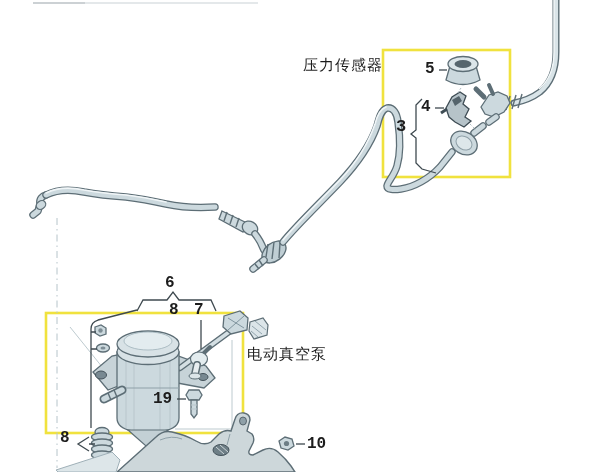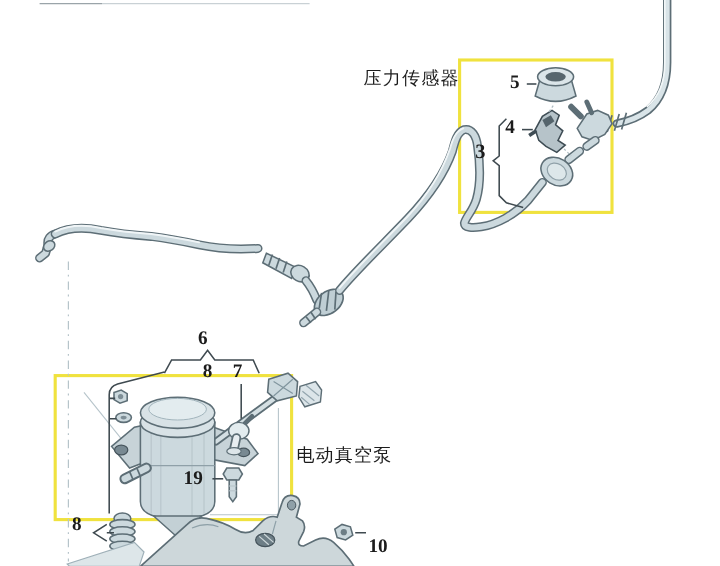--- a/index.html
+++ b/index.html
@@ -1,21 +1,21 @@
 <!DOCTYPE html>
 <html style="--highlight: #f0e23e; --line: #5d6e76; --part: #ccd9de; --text: #1c1c1c;"><head>
 <meta charset="utf-8">
 <style>
   :root{
     --highlight:#f0e23e; --line:#5d6e76; --part:#ccd9de; --part-light:#e3ecef;
     --part-dark:#9fb0b8; --text:#1c1c1c; --construct:#b6c4ca; --leader:#3f4a50;
   }
   html,body{margin:0;padding:0;background:#ffffff;}
   #stage{position:relative;width:600px;height:472px;background:#fff;overflow:hidden;
-         font-family:Liberation Serif, serif;}
+         font-family:Liberation Mono, monospace;}
   #art{position:absolute;left:0;top:0;}
   .lbl{position:absolute;color:var(--text);font-weight:700;font-size:16px;line-height:1;
        white-space:nowrap;user-select:none;}
   .cap{position:absolute;color:var(--text);font-weight:400;font-size:15px;line-height:1;
        letter-spacing:1px;white-space:nowrap;}
   .hose-o{fill:none;stroke:var(--line);stroke-width:7.5;stroke-linecap:round;stroke-linejoin:round;}
   .hose-i{fill:none;stroke:var(--part);stroke-width:5;stroke-linecap:round;stroke-linejoin:round;}
   .hose-s{fill:none;stroke:#f0f5f7;stroke-width:1.6;stroke-linecap:round;stroke-linejoin:round;}
   .pipe-o{fill:none;stroke:var(--line);stroke-width:7;stroke-linecap:round;}
   .pipe-i{fill:none;stroke:#d9e4e8;stroke-width:4.2;stroke-linecap:round;}
@@ -221,24 +221,24 @@
     <path d="M137,310 L98,320 Q91,322 91,329 V428" class="ldr" stroke-width="1.1"></path>
     <path d="M91,332 H96 M91,349 H97" class="ldr" stroke-width="1.1"></path>
     <path d="M201,320 V349" class="ldr"></path>
     <path d="M177,399 H186" class="ldr"></path>
     <path d="M296,444 H305" class="ldr"></path>
     <path d="M89,437 L78,444 L89,451 M89,444 H95" class="ldr"></path>
   </g>
 </svg>
 
   <div class="cap" style="left:303px;top:59px;">压力传感器</div>
-  <div class="cap" style="left:247px;top:373px;">电动真空泵</div>
+  <div class="cap" style="left:247px;top:348px;">电动真空泵</div>
 
   <div class="lbl" style="left:425px;top:61px;">5</div>
   <div class="lbl" style="left:421px;top:99px;">4</div>
   <div class="lbl" style="left:396px;top:118px;font-size:17px;">3</div>
   <div class="lbl" style="left:165px;top:275px;">6</div>
   <div class="lbl" style="left:169px;top:302px;">8</div>
   <div class="lbl" style="left:194px;top:302px;">7</div>
   <div class="lbl" style="left:153px;top:391px;">19</div>
   <div class="lbl" style="left:60px;top:430px;">8</div>
-  <div class="lbl" style="left:307px;top:436px;margin-top:12px;">10</div>
+  <div class="lbl" style="left:307px;top:436px;">10</div>
 </div>
 
 </body></html>

